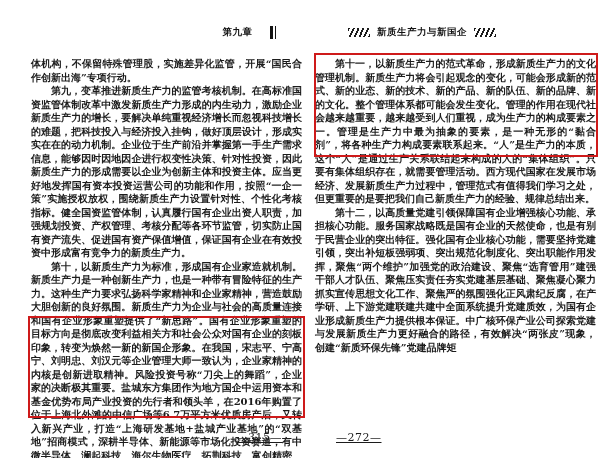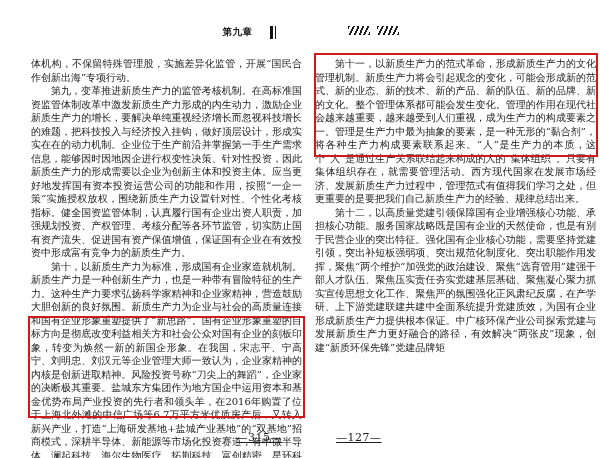--- a/index.html
+++ b/index.html
@@ -37,21 +37,21 @@
 
   
   .page-body{
     position:absolute;top:57px;
     font-size:10px;line-height:13.5px;
     text-align:justify;text-justify:inter-character;
     color:#1c1c1c;
   }
   #left-page .page-body{left:21px;width:271px;}
   #right-page .page-body{left:5px;width:281px;}
-  .page-body p{margin:0;}
+  .page-body p{margin:0;font-weight:bold;}
   .page-body p.indent{text-indent:2em;}
 
   
   .highlight-box{
     position:absolute;
     border:2.5px solid #ce1a1a;
     background:transparent;
     pointer-events:none;
     box-sizing:border-box;
   }
@@ -83,25 +83,26 @@
         <p class="">体机构，不保留特殊管理股，实施差异化监管，开展“国民合作创新出海”专项行动。</p>
         <p class="indent">第九，变革推进新质生产力的监管考核机制。在高标准国资监管体制改革中激发新质生产力形成的内生动力，激励企业新质生产力的增长，要解决单纯重视经济增长而忽视科技增长的难题，把科技投入与经济投入挂钩，做好顶层设计，形成实实在在的动力机制。企业位于生产前沿并掌握第一手生产需求信息，能够因时因地因企进行权变性决策、针对性投资，因此新质生产力的形成需要以企业为创新主体和投资主体。应当更好地发挥国有资本投资运营公司的功能和作用，按照“一企一策”实施授权放权，围绕新质生产力设置针对性、个性化考核指标。健全国资监管体制，认真履行国有企业出资人职责，加强规划投资、产权管理、考核分配等各环节监管，切实防止国有资产流失、促进国有资产保值增值，保证国有企业在有效投资中形成富有竞争力的新质生产力。</p>
         <p class="indent">第十，以新质生产力为标准，形成国有企业家造就机制。新质生产力是一种创新生产力，也是一种带有冒险特征的生产力。这种生产力要求弘扬科学家精神和企业家精神，营造鼓励大胆创新的良好氛围。新质生产力为企业与社会的高质量连接和国有企业形象重塑提供了“新思路”。国有企业形象重塑的目标方向是彻底改变利益相关方和社会公众对国有企业的刻板印象，转变为焕然一新的新国企形象。在我国，宋志平、宁高宁、刘明忠、刘汉元等企业管理大师一致认为，企业家精神的内核是创新进取精神。风险投资号称“刀尖上的舞蹈”，企业家的决断极其重要。盐城东方集团作为地方国企中运用资本和基金优势布局产业投资的先行者和领头羊，在2016年购置了位于上海北外滩的中信广场等6.7万平方米优质房产后，又转入新兴产业，打造“上海研发基地+盐城产业基地”的“双基地”招商模式，深耕半导体、新能源等市场化投资赛道，有中微半导体、澜起科技、海尔生物医疗、拓荆科技、富创精密、星环科技、云天励飞、康希通信等8个项目科创板上</p>
       </div>
     <div class="page-number">—315—</div>
   </div>
 
   <div class="page" id="right-page">
     <div class="page-header">
       <span class="hatch"></span>
+      <span>新质生产力与新国企</span>
       <span class="hatch"></span>
     </div>
     <div class="page-body">
         <p class="indent">第十一，以新质生产力的范式革命，形成新质生产力的文化管理机制。新质生产力将会引起观念的变化，可能会形成新的范式、新的业态、新的技术、新的产品、新的队伍、新的品牌、新的文化。整个管理体系都可能会发生变化。管理的作用在现代社会越来越重要，越来越受到人们重视，成为生产力的构成要素之一。管理是生产力中最为抽象的要素，是一种无形的“黏合剂”，将各种生产力构成要素联系起来。“人”是生产力的本质，这个“人”是通过生产关系联结起来构成的人的“集体组织”。只要有集体组织存在，就需要管理活动。西方现代国家在发展市场经济、发展新质生产力过程中，管理范式有值得我们学习之处，但更重要的是要把我们自己新质生产力的经验、规律总结出来。</p>
         <p class="indent">第十二，以高质量党建引领保障国有企业增强核心功能、承担核心功能。服务国家战略既是国有企业的天然使命，也是有别于民营企业的突出特征。强化国有企业核心功能，需要坚持党建引领，突出补短板强弱项、突出规范化制度化、突出职能作用发挥，聚焦“两个维护”加强党的政治建设、聚焦“选育管用”建强干部人才队伍、聚焦压实责任夯实党建基层基础、聚焦凝心聚力抓实宣传思想文化工作、聚焦严的氛围强化正风肃纪反腐，在产学研、上下游党建联建共建中全面系统提升党建质效，为国有企业形成新质生产力提供根本保证。中广核环保产业公司探索党建与发展新质生产力更好融合的路径，有效解决“两张皮”现象，创建“新质环保先锋”党建品牌矩</p>
       </div>
-    <div class="page-number">—127—</div>
+    <div class="page-number">—272—</div>
   </div>
 
   <div class="highlight-box" id="hl-left" style="border-color: rgb(206, 26, 26);"></div>
   <div class="highlight-box" id="hl-right" style="border-color: rgb(206, 26, 26);"></div>
 
 </div>
 
 </body></html>

